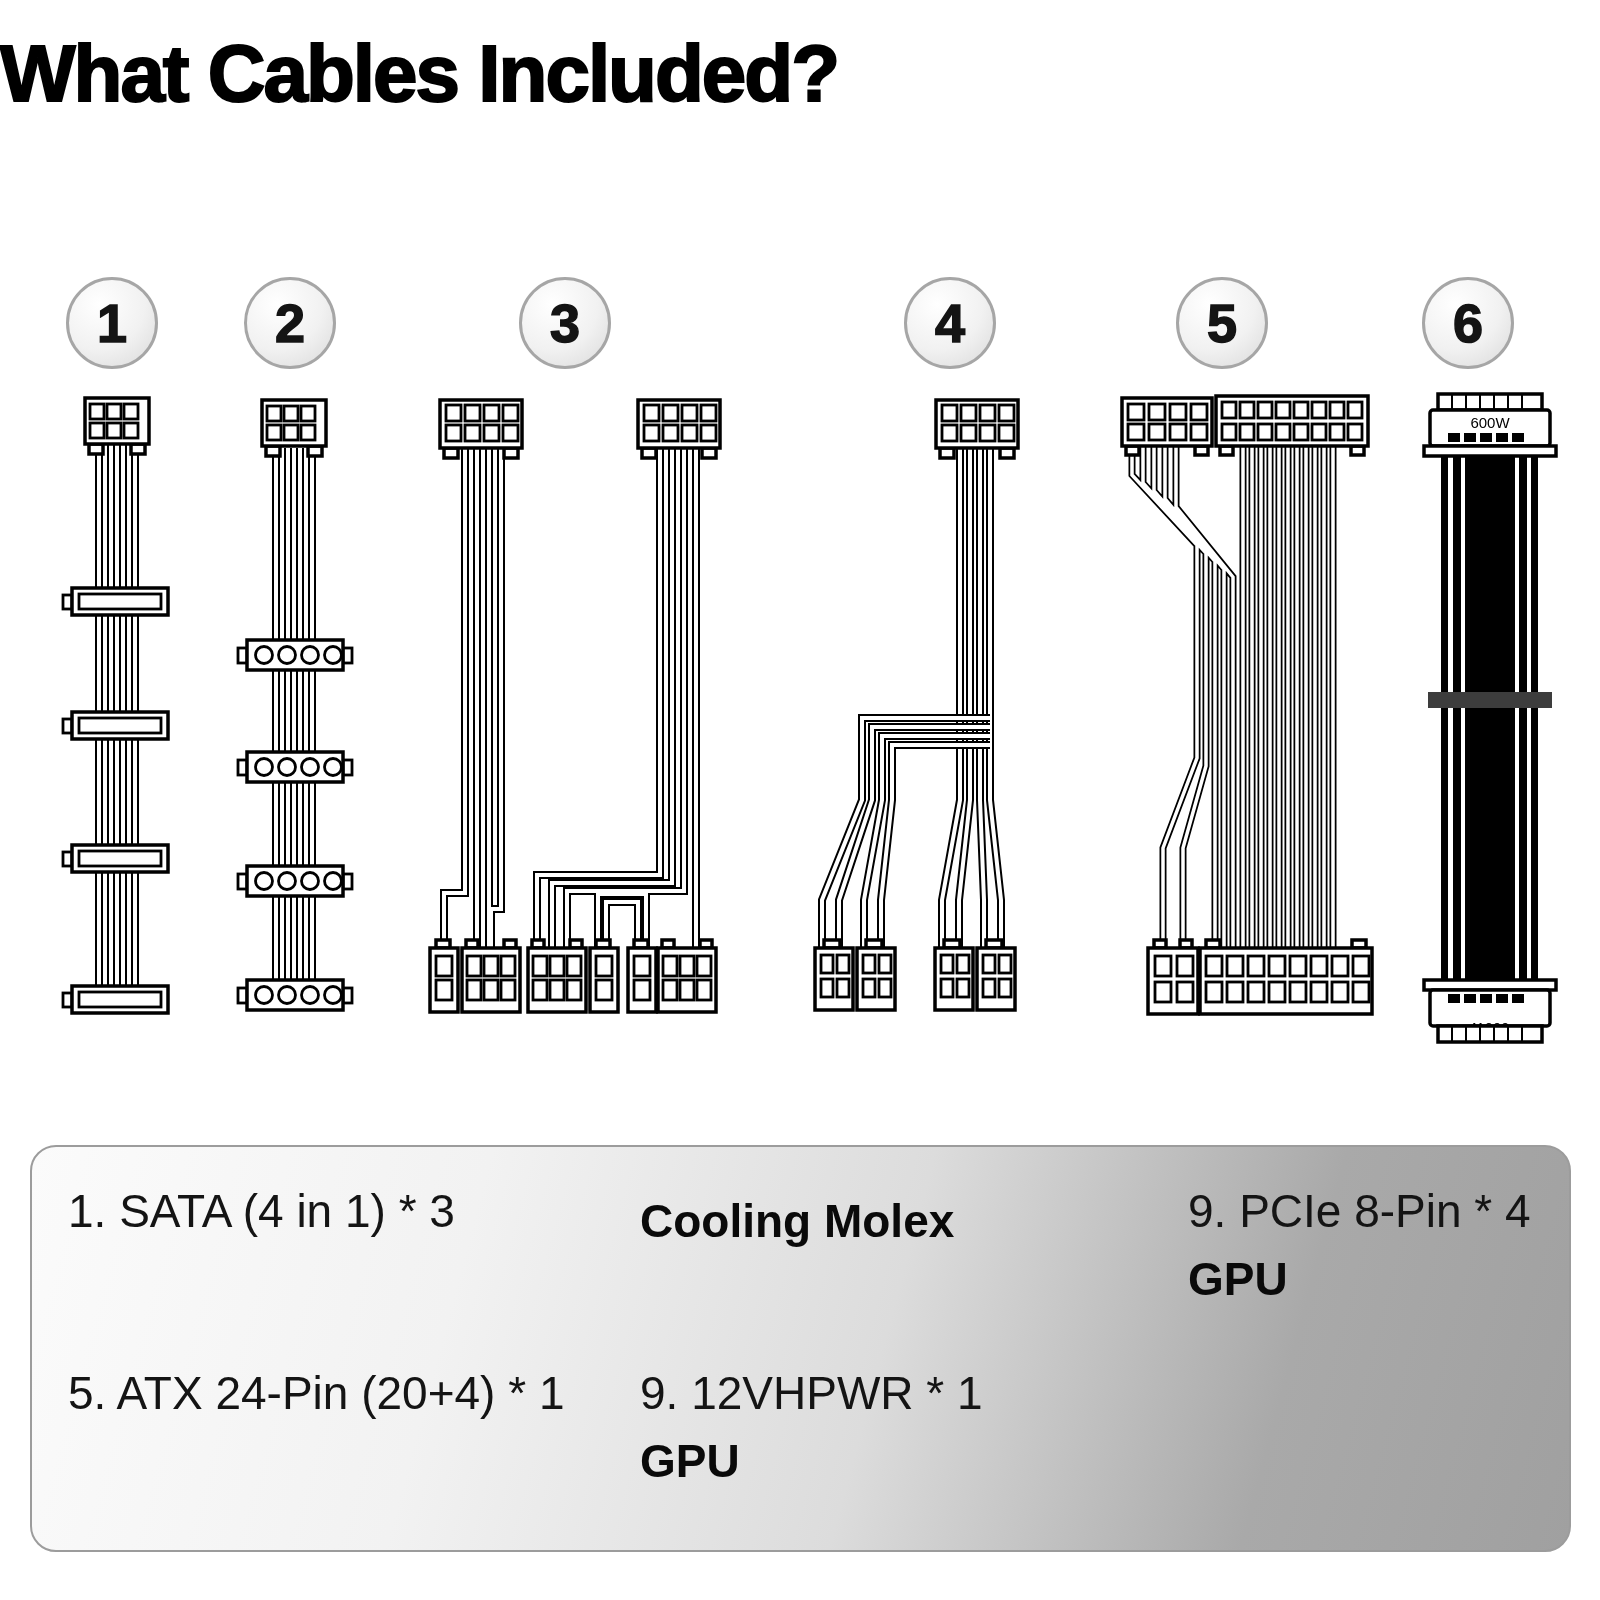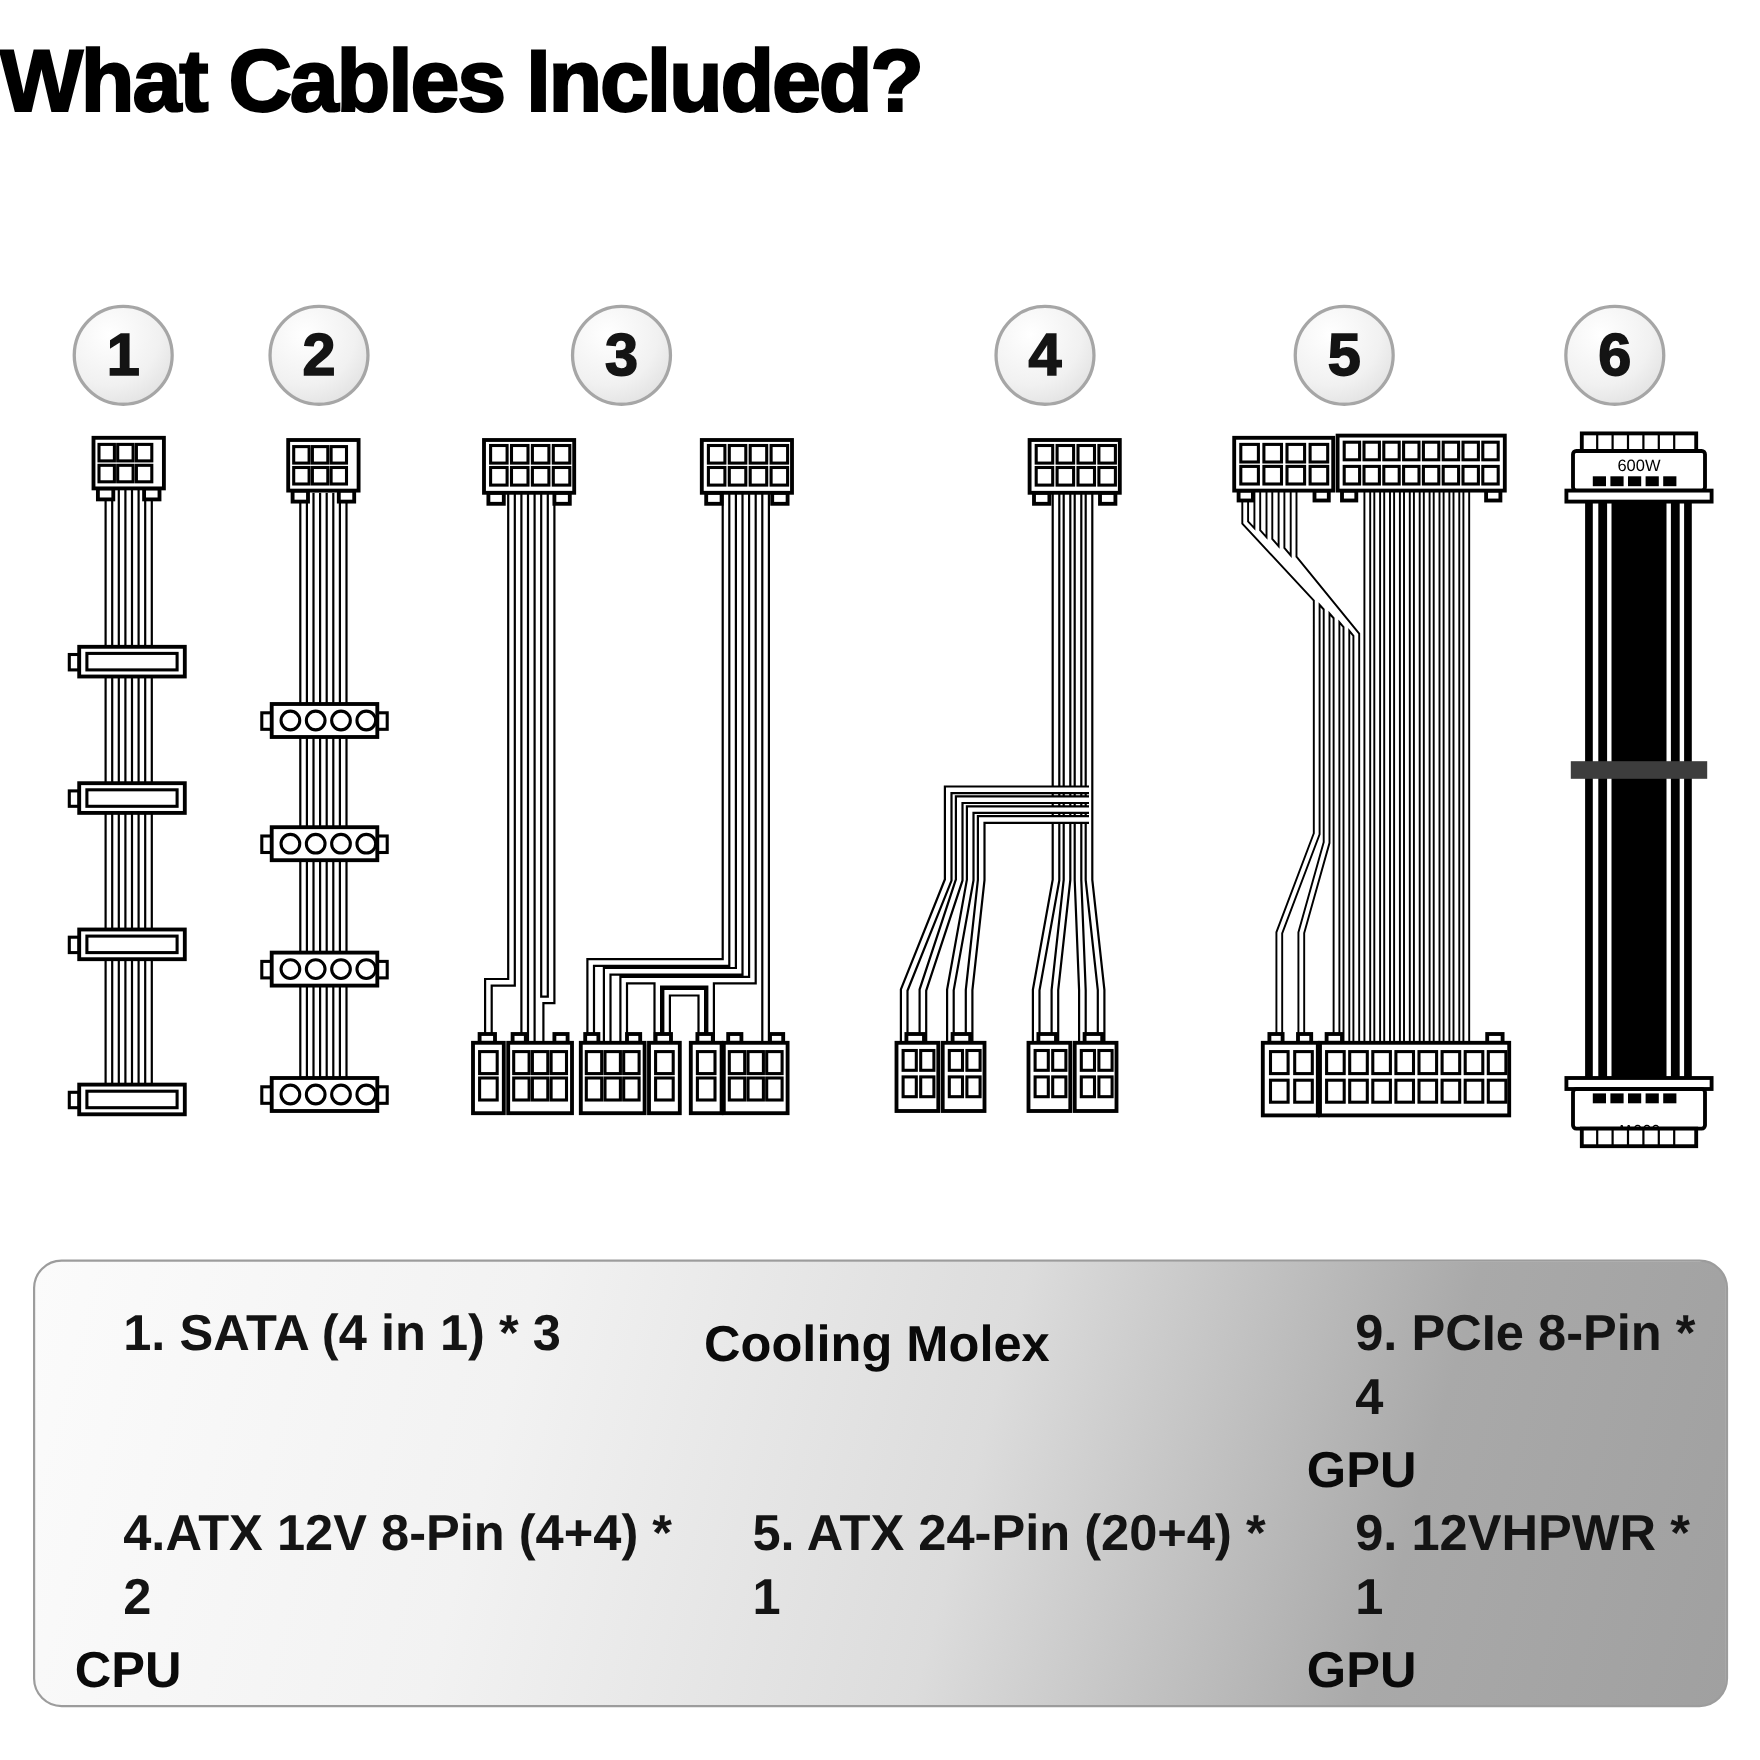--- a/index.html
+++ b/index.html
@@ -13,21 +13,21 @@
         background:radial-gradient(circle at 35% 28%, #ffffff 0%, #f1f1f1 55%, #d9d9d9 100%);
         display:flex;align-items:center;justify-content:center;
         font-size:54px;font-weight:bold;color:#141414;-webkit-text-stroke:1.5px #141414;}
   .diagram{position:absolute;left:0;top:0;width:1600px;height:1600px;}
   .legend-panel{position:absolute;left:30px;top:1145px;width:1541px;height:407px;
         box-sizing:border-box;border:2px solid #9c9c9c;border-radius:26px;
         background:linear-gradient(105deg,#fbfbfb 0%,#f2f2f2 28%,#dcdcdc 55%,#a9a9a9 80%,#a0a0a0 100%);
         padding:36px 0 0 36px;display:grid;grid-template-columns:572px 548px 1fr;
         grid-template-rows:182px auto;}
   .legend-item{line-height:1.25;}
-  .legend-spec{display:block;font-size:46px;font-weight:bold;color:#141414;margin-left:44px;}
+  .legend-spec{display:block;font-size:46px;font-weight:normal;color:#141414;}
   .legend-component{display:block;font-size:46px;font-weight:bold;color:#0a0a0a;margin-top:10px;}
   
   .c{fill:#ffffff;stroke:#000;stroke-width:3.5;}
   .p{fill:#ffffff;stroke:#000;stroke-width:2.8;}
   .pf{fill:#000;stroke:none;}
   .wo{fill:none;stroke:#000;stroke-width:8;}
   .wi{fill:none;stroke:#fff;stroke-width:4;}
   .bo{fill:none;stroke:#000;stroke-width:7;}
   .bi{fill:none;stroke:#fff;stroke-width:3.5;}
   .tick{fill:none;stroke:#000;stroke-width:2;}
@@ -374,24 +374,20 @@
       <span class="legend-spec">1. SATA (4 in 1) * 3</span>
     </div>
     <div class="legend-item">
       <span class="legend-component">Cooling Molex</span>
     </div>
     <div class="legend-item">
       <span class="legend-spec">9. PCIe 8-Pin * 4</span>
       <span class="legend-component">GPU</span>
     </div>
     <div class="legend-item">
-      <span class="legend-spec">4.ATX 12V 8-Pin (4+4) * 2</span>
-      <span class="legend-component">CPU</span>
-    </div>
-    <div class="legend-item">
       <span class="legend-spec">5. ATX 24-Pin (20+4) * 1</span>
     </div>
     <div class="legend-item">
       <span class="legend-spec">9. 12VHPWR * 1</span>
       <span class="legend-component">GPU</span>
     </div>
   </div>
 
 </div>
 

